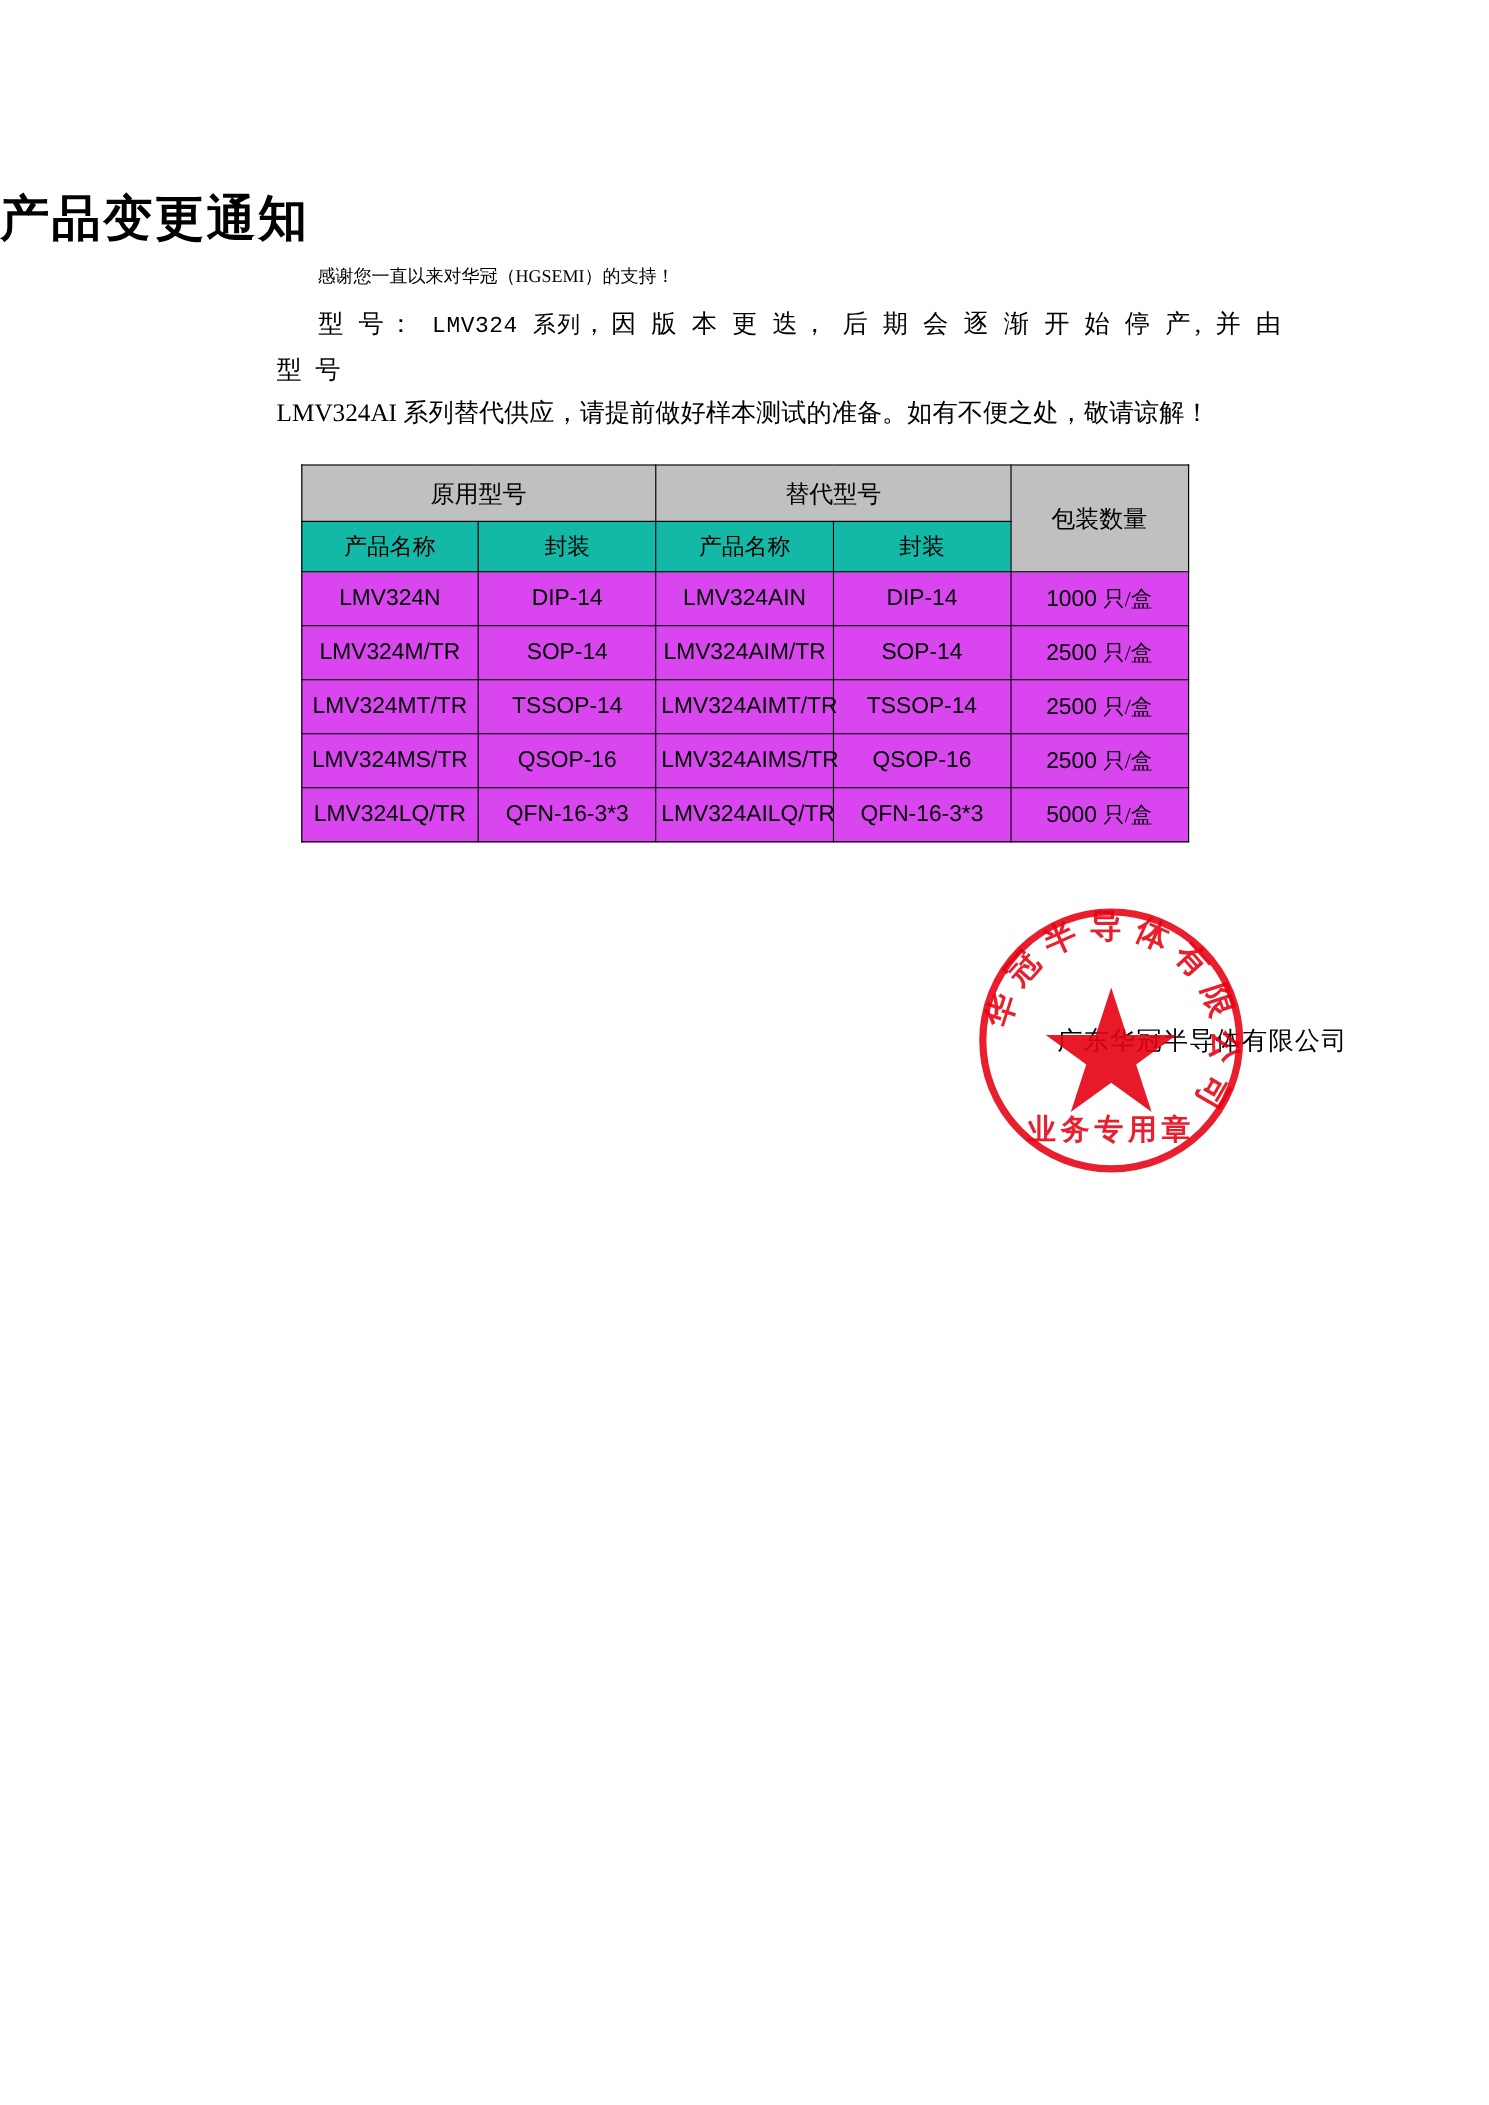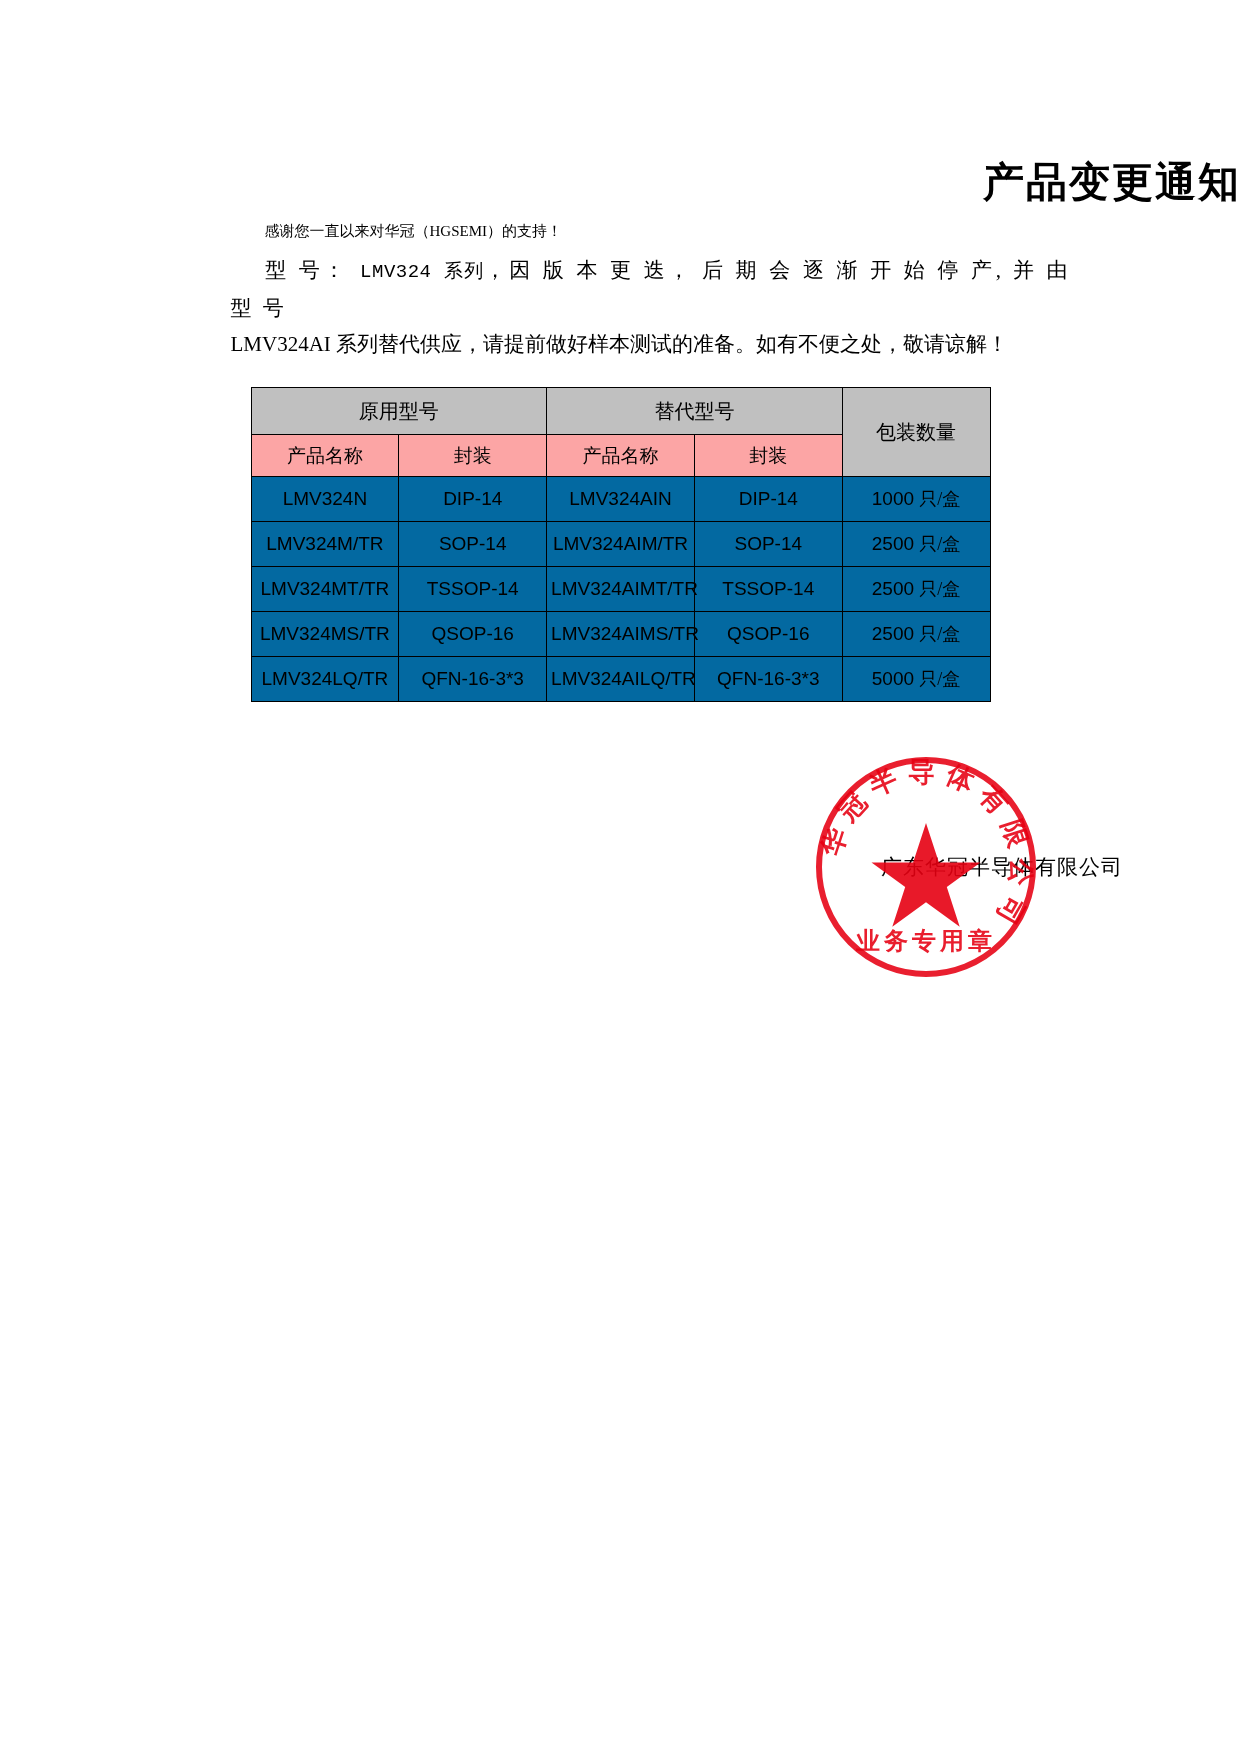--- a/index.html
+++ b/index.html
@@ -17,21 +17,21 @@
   .page {
     position: absolute;
     left: 0;
     top: 0;
     width: 1241px;
     height: 1754px;
     box-sizing: border-box;
     padding: 0;
   }
   .doc-title {
-    text-align: right;
+    text-align: left;
     font-family: "Liberation Sans", sans-serif;
     font-weight: bold;
     font-size: 41px;
     letter-spacing: 2px;
     margin-top: 155px;
   }
   .body-block {
     margin: 0 auto;
     width: 900px;
     padding-left: 60px;
@@ -81,26 +81,26 @@
     font-weight: normal;
     height: 37px;
     padding: 2px 4px;
   }
   table.change-table thead tr.group-row th {
     background: #c0c0c0;
     font-size: 20px;
     height: 42px;
   }
   table.change-table thead tr.sub-row th {
-    background: #fca5a5;
+    background: #14b8a6;
     font-size: 19px;
     height: 37px;
   }
   table.change-table tbody td {
-    background: #0369a1;
+    background: #d946ef;
     height: 40px;
   }
   .qty-unit {
     font-family: "Liberation Serif", serif;
     font-size: 18px;
     margin-top: 32px;
   }
   .sign-block {
     position: absolute;
     right: 118px;

